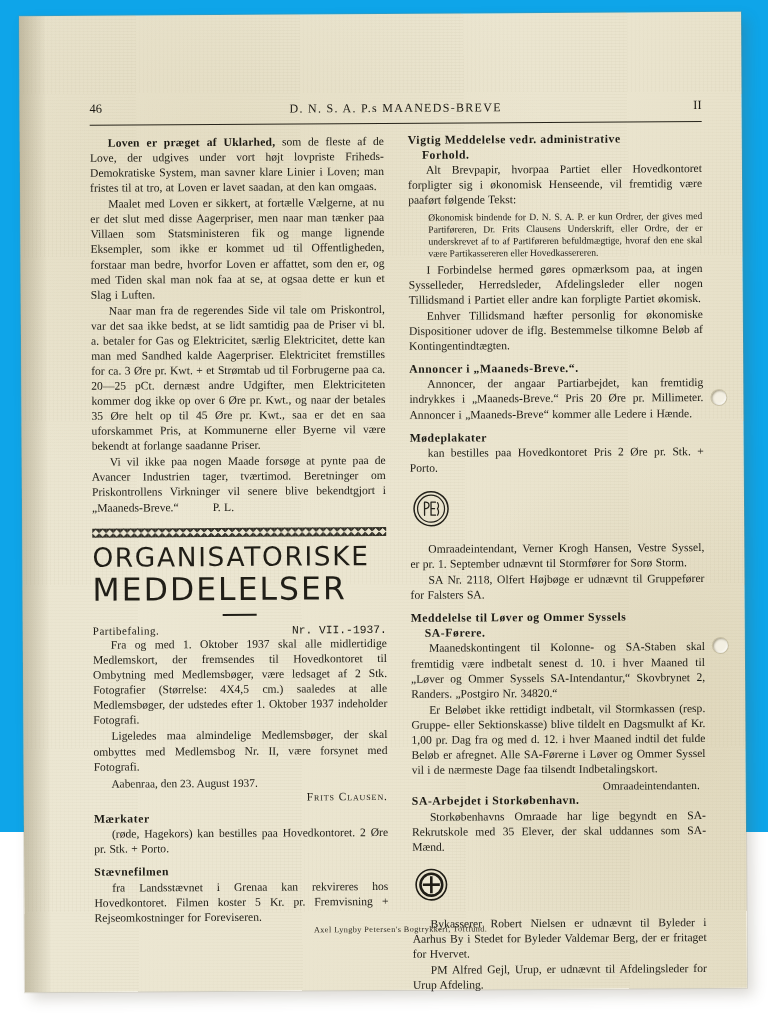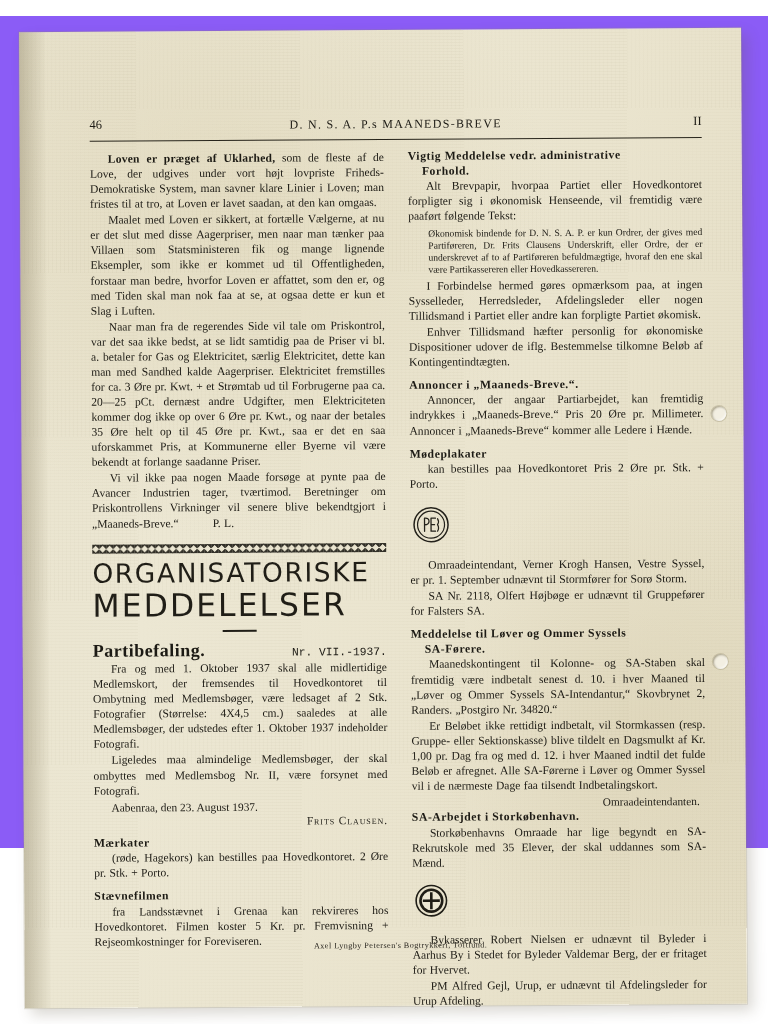--- a/index.html
+++ b/index.html
@@ -12,22 +12,21 @@
     overflow: hidden;
     background: #ffffff;
     font-family: "Liberation Serif", serif;
   }
 
   
   #scan {
     position: relative;
     width: 768px;
     height: 832px;
-    background: #8b5cf6;
-    margin-top: 16px;
+    background: #0ea5e9;
   }
 
   
   #sheet {
     position: absolute;
     left: 22px;
     top: 14px;
     width: 722px;
     height: 976px;
     background:
@@ -165,22 +164,22 @@
   h3.sec.ind2 { padding-left: 14px; }
 
   
   .headrow {
     display: flex;
     justify-content: space-between;
     align-items: baseline;
     margin-top: 4px;
   }
   .headrow .hl {
-    font-size: 18px;
-    font-weight: bold;
+    font-size: 11px;
+    font-weight: normal;
     letter-spacing: 0.5px;
   }
   .headrow .hr {
     font-size: 11.3px;
     font-family: Liberation Mono, monospace;
   }
 
   
   .sig-right {
     margin: 2px 0 0 0;

